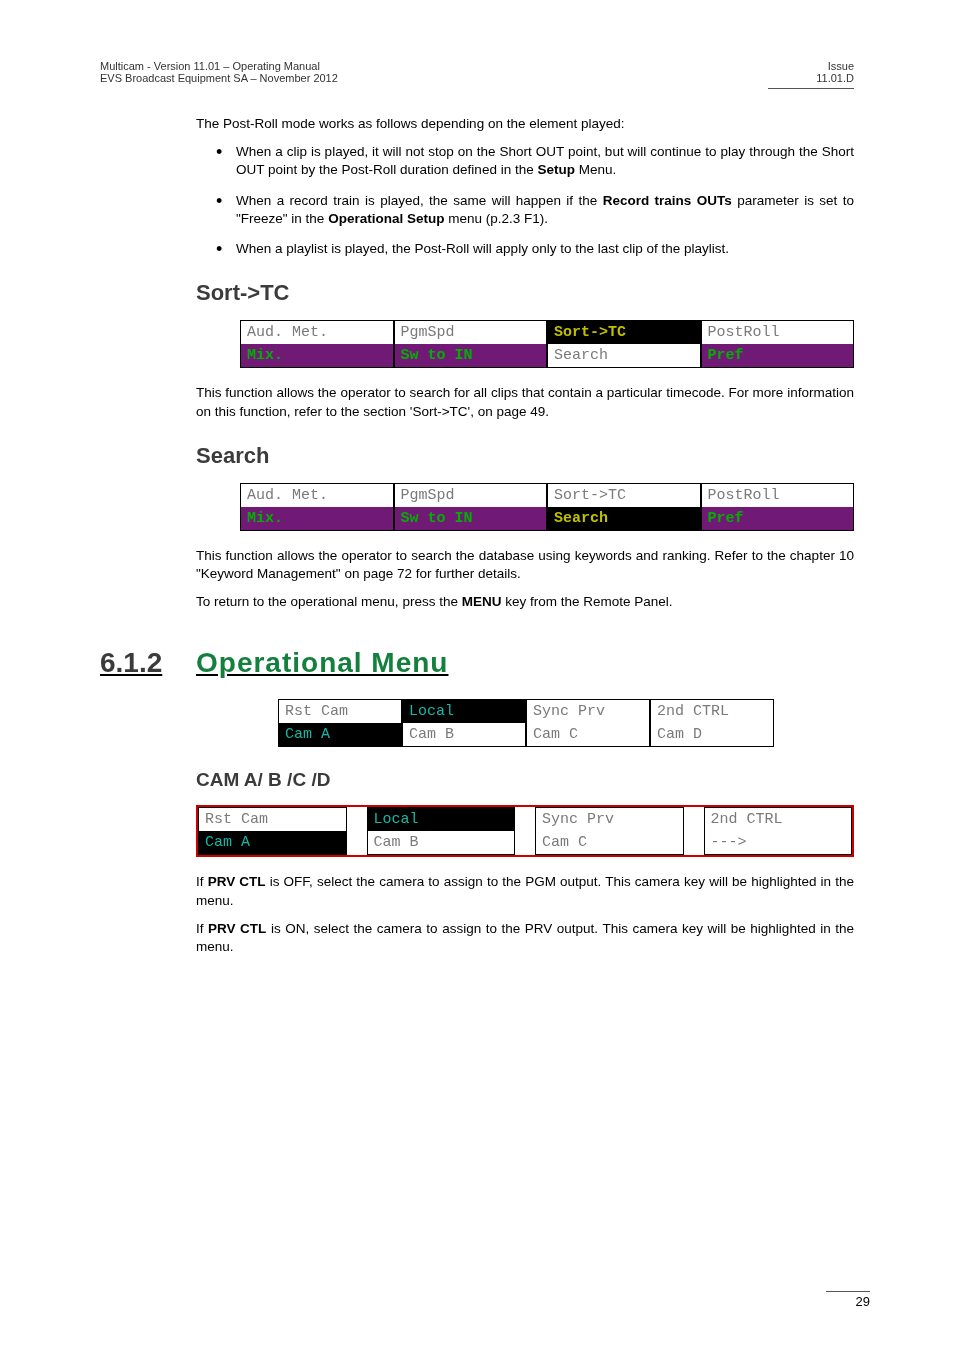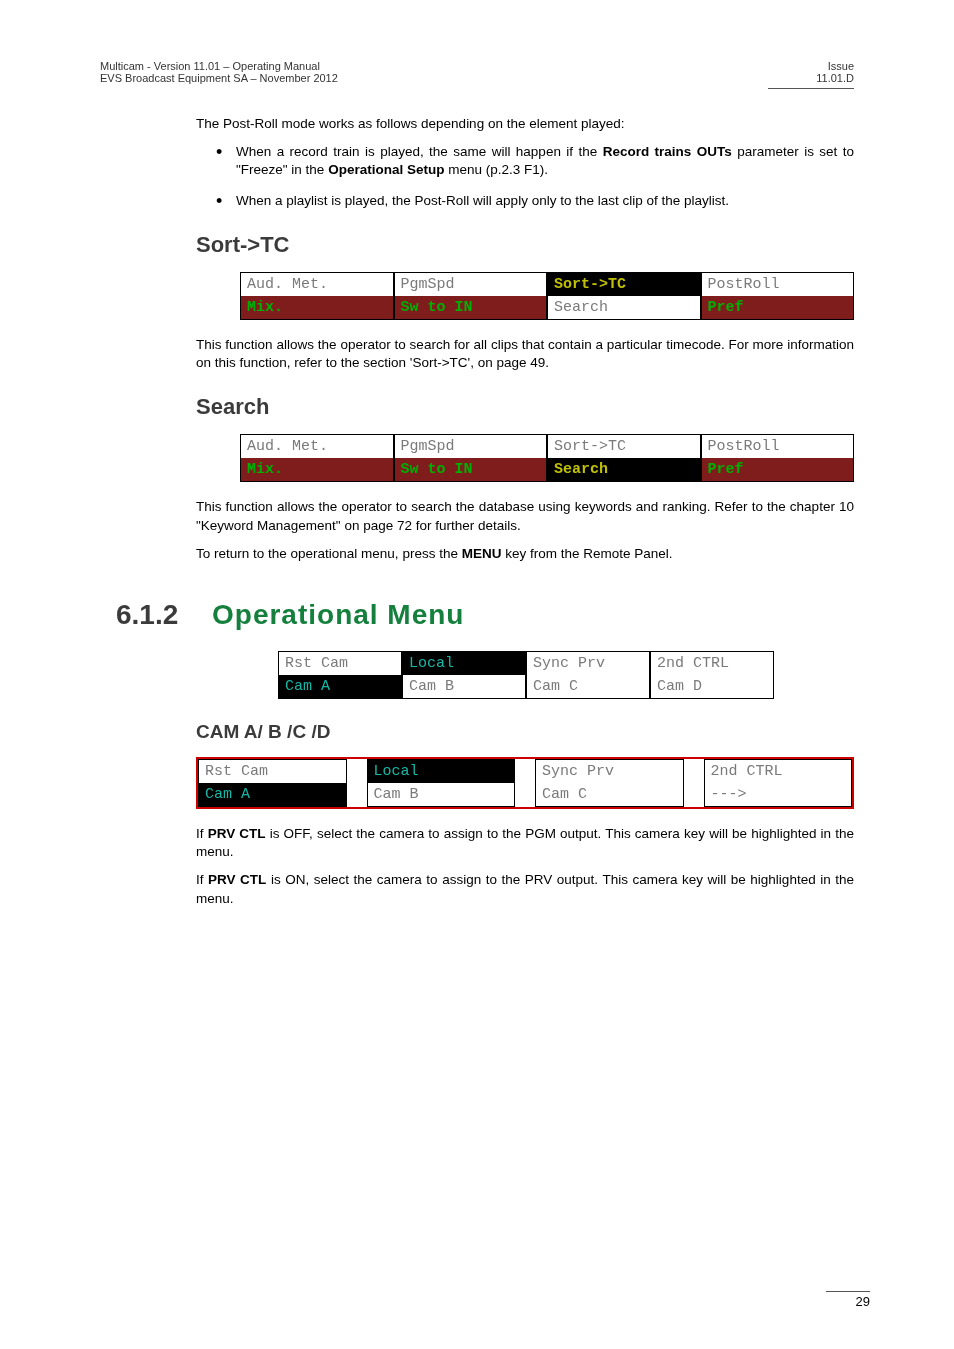--- a/index.html
+++ b/index.html
@@ -26,21 +26,21 @@
   .header-left { text-align: left; }
   .header-right { text-align: right; }
   .header-rule {
     border-bottom: 1px solid #555;
     margin-bottom: 26px;
     width: 86px;
     float: right;
   }
   .header-rule-clear { clear: both; }
   .content-block { margin-left: 96px; }
-  .content-block-full { margin-left: 16px; }
+  .content-block-full { margin-left: 0; text-decoration: underline; }
   .para {
     font-size: 13.5px;
     text-align: justify;
     line-height: 1.35;
     margin: 0 0 10px 0;
   }
   ul.bullets {
     list-style: none;
     padding-left: 20px;
     margin: 0 0 14px 0;
@@ -105,21 +105,21 @@
     flex: 1;
     border: 1px solid #000;
   }
   .menu-cell {
     font-family: "Courier New", Courier, monospace;
     font-size: 15px;
     padding: 3px 6px;
     white-space: pre;
   }
   .menu-cell.grey { color: #7a7a7a; background: #fff; }
-  .menu-cell.hi-green { background: #7f1d1d; color: #00b000; font-weight: bold; }
+  .menu-cell.hi-green { background: #701a75; color: #00b000; font-weight: bold; }
   .menu-cell.hi-yellow { background: #000; color: #c0c000; font-weight: bold; }
   .menu-cell.black-white { background: #000; color: #14b8a6; }
   .red-frame { border: 2px solid #c00; padding: 0; margin: 0 0 16px 0; }
   .bold { font-weight: bold; }
   .footer {
     position: absolute;
     bottom: 40px;
     right: 84px;
     font-size: 13px;
     text-align: right;
@@ -147,20 +147,23 @@
     </div>
   </div>
   <div class="header-rule"></div>
   <div class="header-rule-clear"></div>
 
   <div class="content-block">
     <p class="para">The Post-Roll mode works as follows depending on the element played:</p>
 
     <ul class="bullets">
       <li>
+        <span>When a clip is played, it will not stop on the Short OUT point, but will continue to play through the Short OUT point by the Post-Roll duration defined in the </span><span class="bold">Setup</span><span> Menu.</span>
+      </li>
+      <li>
         <span>When a record train is played, the same will happen if the </span><span class="bold">Record trains OUTs</span><span> parameter is set to "Freeze" in the </span><span class="bold">Operational Setup</span><span> menu (p.2.3 F1).</span>
       </li>
       <li>When a playlist is played, the Post-Roll will apply only to the last clip of the playlist.</li>
     </ul>
   </div>
 
   <div class="content-block">
     <h2 class="sec-heading">Sort-&gt;TC</h2>
 
     <div class="menu-figure">

